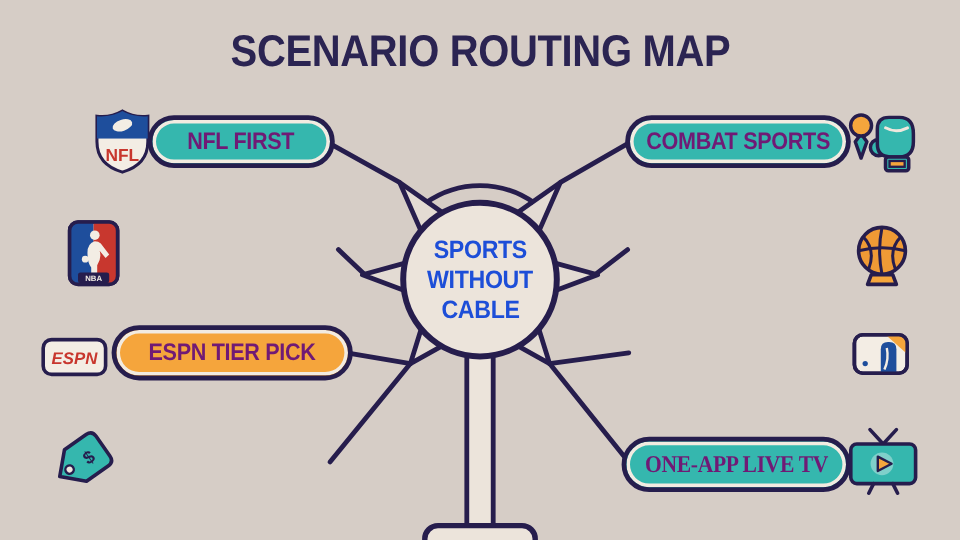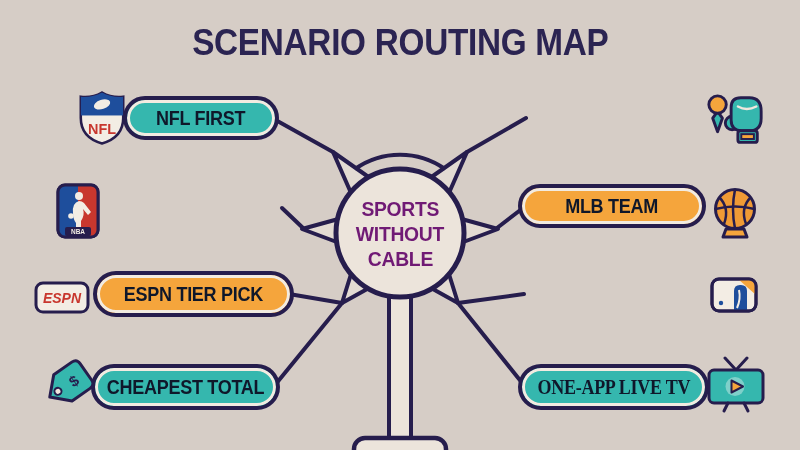--- a/index.html
+++ b/index.html
@@ -13,35 +13,35 @@
   .title {
     position:absolute; top:22px; left:0; width:800px; text-align:center;
     font-size:37px; font-weight:bold; color:#2b2452; margin:0;
   }
   .cond { display:inline-block; transform:scaleX(.9); transform-origin:center; white-space:nowrap; letter-spacing:-0.3px; }
   .pill {
     position:absolute; box-sizing:border-box;
     border:4px solid #261d4d; border-radius:26px;
     box-shadow: inset 0 0 0 3px #f2ebe1;
     display:flex; align-items:center; justify-content:center;
-    color:#0f172a; font-weight:bold; font-size:20px;
+    color:#701a75; font-weight:bold; font-size:20px;
   }
   .teal   { background:#35b7ae; }
   .orange { background:#f5a53c; }
   .pill-nfl      { left:123px; top:96px;  width:156px; height:44px; }
   .pill-nba      { left:93px;  top:184px; width:194px; height:44px; }
   .pill-espn     { left:93px;  top:271px; width:201px; height:46px; }
   .pill-cheapest { left:91px;  top:364px; width:189px; height:46px; }
   .pill-combat   { left:521px; top:96px;  width:188px; height:44px; }
   .pill-mlb      { left:518px; top:184px; width:188px; height:44px; }
   .pill-sling    { left:519px; top:271px; width:187px; height:46px; }
   .pill-oneapp   { left:518px; top:364px; width:191px; height:46px;font-family:Liberation Serif, serif; }
   .hub-label {
     position:absolute; left:328px; top:196px; width:144px; text-align:center;
-    font-size:21px; line-height:25px; font-weight:bold; color:#701a75;
+    font-size:21px; line-height:25px; font-weight:bold; color:#1d4ed8;
   }
   .hub-label .cond { transform:scaleX(.92); }
   .icon { position:absolute; }
   .icon-nfl        { left:76px;  top:90px;  }
   .icon-nba        { left:56px;  top:183px; }
   .icon-espn       { left:34px;  top:281px; }
   .icon-tag        { left:38px;  top:356px; }
   .icon-combat     { left:704px; top:92px;  }
   .icon-basketball { left:710px; top:184px; }
   .icon-mlb        { left:710px; top:277px; }
@@ -85,26 +85,23 @@
     <span class="cond">WITHOUT</span><br>
     <span class="cond">CABLE</span>
   </div>
 
   <div class="pill teal pill-nfl">
     <span class="cond">NFL FIRST</span>
   </div>
   <div class="pill orange pill-espn">
     <span class="cond">ESPN TIER PICK</span>
   </div>
-  <div class="pill teal pill-cheapest">
-    <span class="cond">CHEAPEST TOTAL</span>
-  </div>
 
-  <div class="pill orange pill-mlb">
-    <span class="cond">MLB TEAM</span>
+  <div class="pill teal pill-combat">
+    <span class="cond">COMBAT SPORTS</span>
   </div>
   <div class="pill teal pill-oneapp">
     <span class="cond">ONE-APP LIVE TV</span>
   </div>
 
   <svg class="icon icon-nfl" width="52" height="56" viewBox="0 0 60 66">
     <defs>
         <clipPath id="nflclip">
           <path d="M30 3 C37 7 47 9 55 8 L55 33 C55 50 44 59 30 63 C16 59 5 50 5 33 L5 8 C13 9 23 7 30 3 Z"></path>
         </clipPath>

